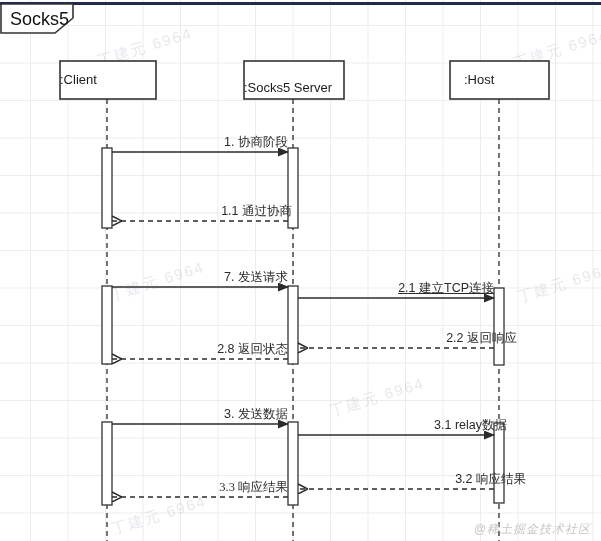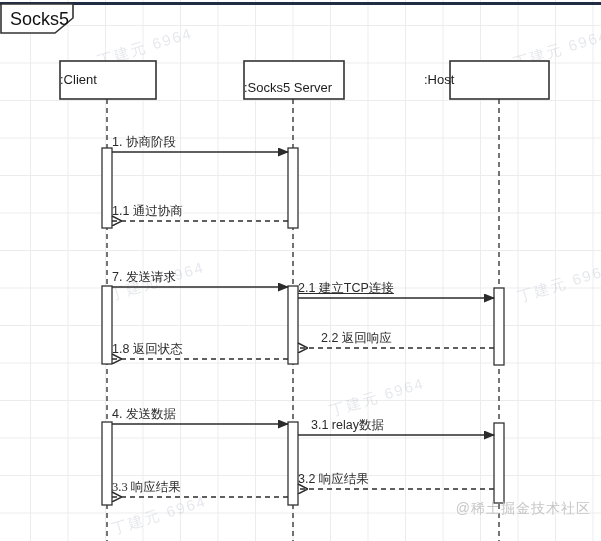--- a/index.html
+++ b/index.html
@@ -22,35 +22,36 @@
   }
   .frame-tab-svg{position:absolute;left:0;top:0;}
   .frame-tab-label{
     position:absolute;left:10px;top:8px;width:55px;height:22px;
     font-size:18px;line-height:22px;color:#111;
   }
   .participant-label{
     position:absolute;font-size:13px;color:#1c1c1c;
   }
   .msg-label{
-    position:absolute;text-align:left;font-size:12.5px;color:#2b2b2b;
+    position:absolute;text-align:right;font-size:12.5px;color:#2b2b2b;
     white-space:nowrap;
   }
   .wm-tile{
     position:absolute;
     font-size:15px;letter-spacing:2px;
     color:rgba(140,152,175,0.22);
     transform:rotate(-17deg);
     white-space:nowrap;
     pointer-events:none;
   }
   .wm-corner{
-    position:absolute;right:10px;bottom:23px;
-    font-size:14px;color:#c6c6c8;letter-spacing:1px;
+    position:absolute;right:10px;bottom:3px;
+    font-size:12px;color:#c6c6c8;letter-spacing:1px;
     white-space:nowrap;
+    font-style:italic;
   }
   svg{position:absolute;left:0;top:0;}
 </style>
 </head>
 <body>
 
 <div class="stage">
 
   <div class="top-line"></div>
 
@@ -99,28 +100,28 @@
       <line x1="288" y1="359" x2="112" y2="359" stroke="#2b2b2b" stroke-width="1.4" stroke-dasharray="5,4" marker-end="url(#arrow-open)"></line>
       <line x1="112" y1="424" x2="288" y2="424" stroke="#2b2b2b" stroke-width="1.4" marker-end="url(#arrow-filled)"></line>
       <line x1="298" y1="435" x2="494" y2="435" stroke="#2b2b2b" stroke-width="1.4" marker-end="url(#arrow-filled)"></line>
       <line x1="494" y1="489" x2="298" y2="489" stroke="#2b2b2b" stroke-width="1.4" stroke-dasharray="5,4" marker-end="url(#arrow-open)"></line>
       <line x1="288" y1="497" x2="112" y2="497" stroke="#2b2b2b" stroke-width="1.4" stroke-dasharray="5,4" marker-end="url(#arrow-open)"></line>
     </svg>
 
   <div id="labels-layer">
       <div class="participant-label" style="left: 60px; top: 61px; width: 96px; line-height: 38px;">:Client</div>
       <div class="participant-label" style="left: 244px; top: 69px; width: 96px; line-height: 38px;">:Socks5 Server</div>
-      <div class="participant-label" style="left: 424px; top: 61px; width: 99px; line-height: 38px;">:Host</div>
+      <div class="participant-label" style="left: 464px; top: 61px; width: 99px; line-height: 38px;">:Host</div>
       <div class="msg-label" style="left: 112px; width: 176px; top: 134px;">1. 协商阶段</div>
       <div class="msg-label" style="left: 112px; width: 180px; top: 203px;">1.1 通过协商</div>
       <div class="msg-label" style="left: 112px; width: 176px; top: 269px;">7. 发送请求</div>
       <div class="msg-label" style="left: 298px; width: 196px; top: 280px; text-decoration: underline;">2.1 建立TCP连接</div>
       <div class="msg-label" style="left: 298px; width: 196px; top: 330px; padding-left: 23px;">2.2 返回响应</div>
-      <div class="msg-label" style="left: 112px; width: 176px; top: 341px;">1.8 返回状态</div>
-      <div class="msg-label" style="left: 112px; width: 176px; top: 406px;">4. 发送数据</div>
+      <div class="msg-label" style="left: 112px; width: 176px; top: 341px;">2.8 返回状态</div>
+      <div class="msg-label" style="left: 112px; width: 176px; top: 406px;">3. 发送数据</div>
       <div class="msg-label" style="left: 298px; width: 196px; top: 417px; margin-left: 13px;">3.1 relay数据</div>
       <div class="msg-label" style="left: 298px; width: 228px; top: 471px;">3.2 响应结果</div>
       <div class="msg-label" style="left: 112px; width: 176px; top: 479px; font-family: Liberation Serif, serif;">3.3 响应结果</div>
     </div>
 
   <div class="wm-corner">@稀土掘金技术社区</div>
 
 </div>
 
 </body></html>

